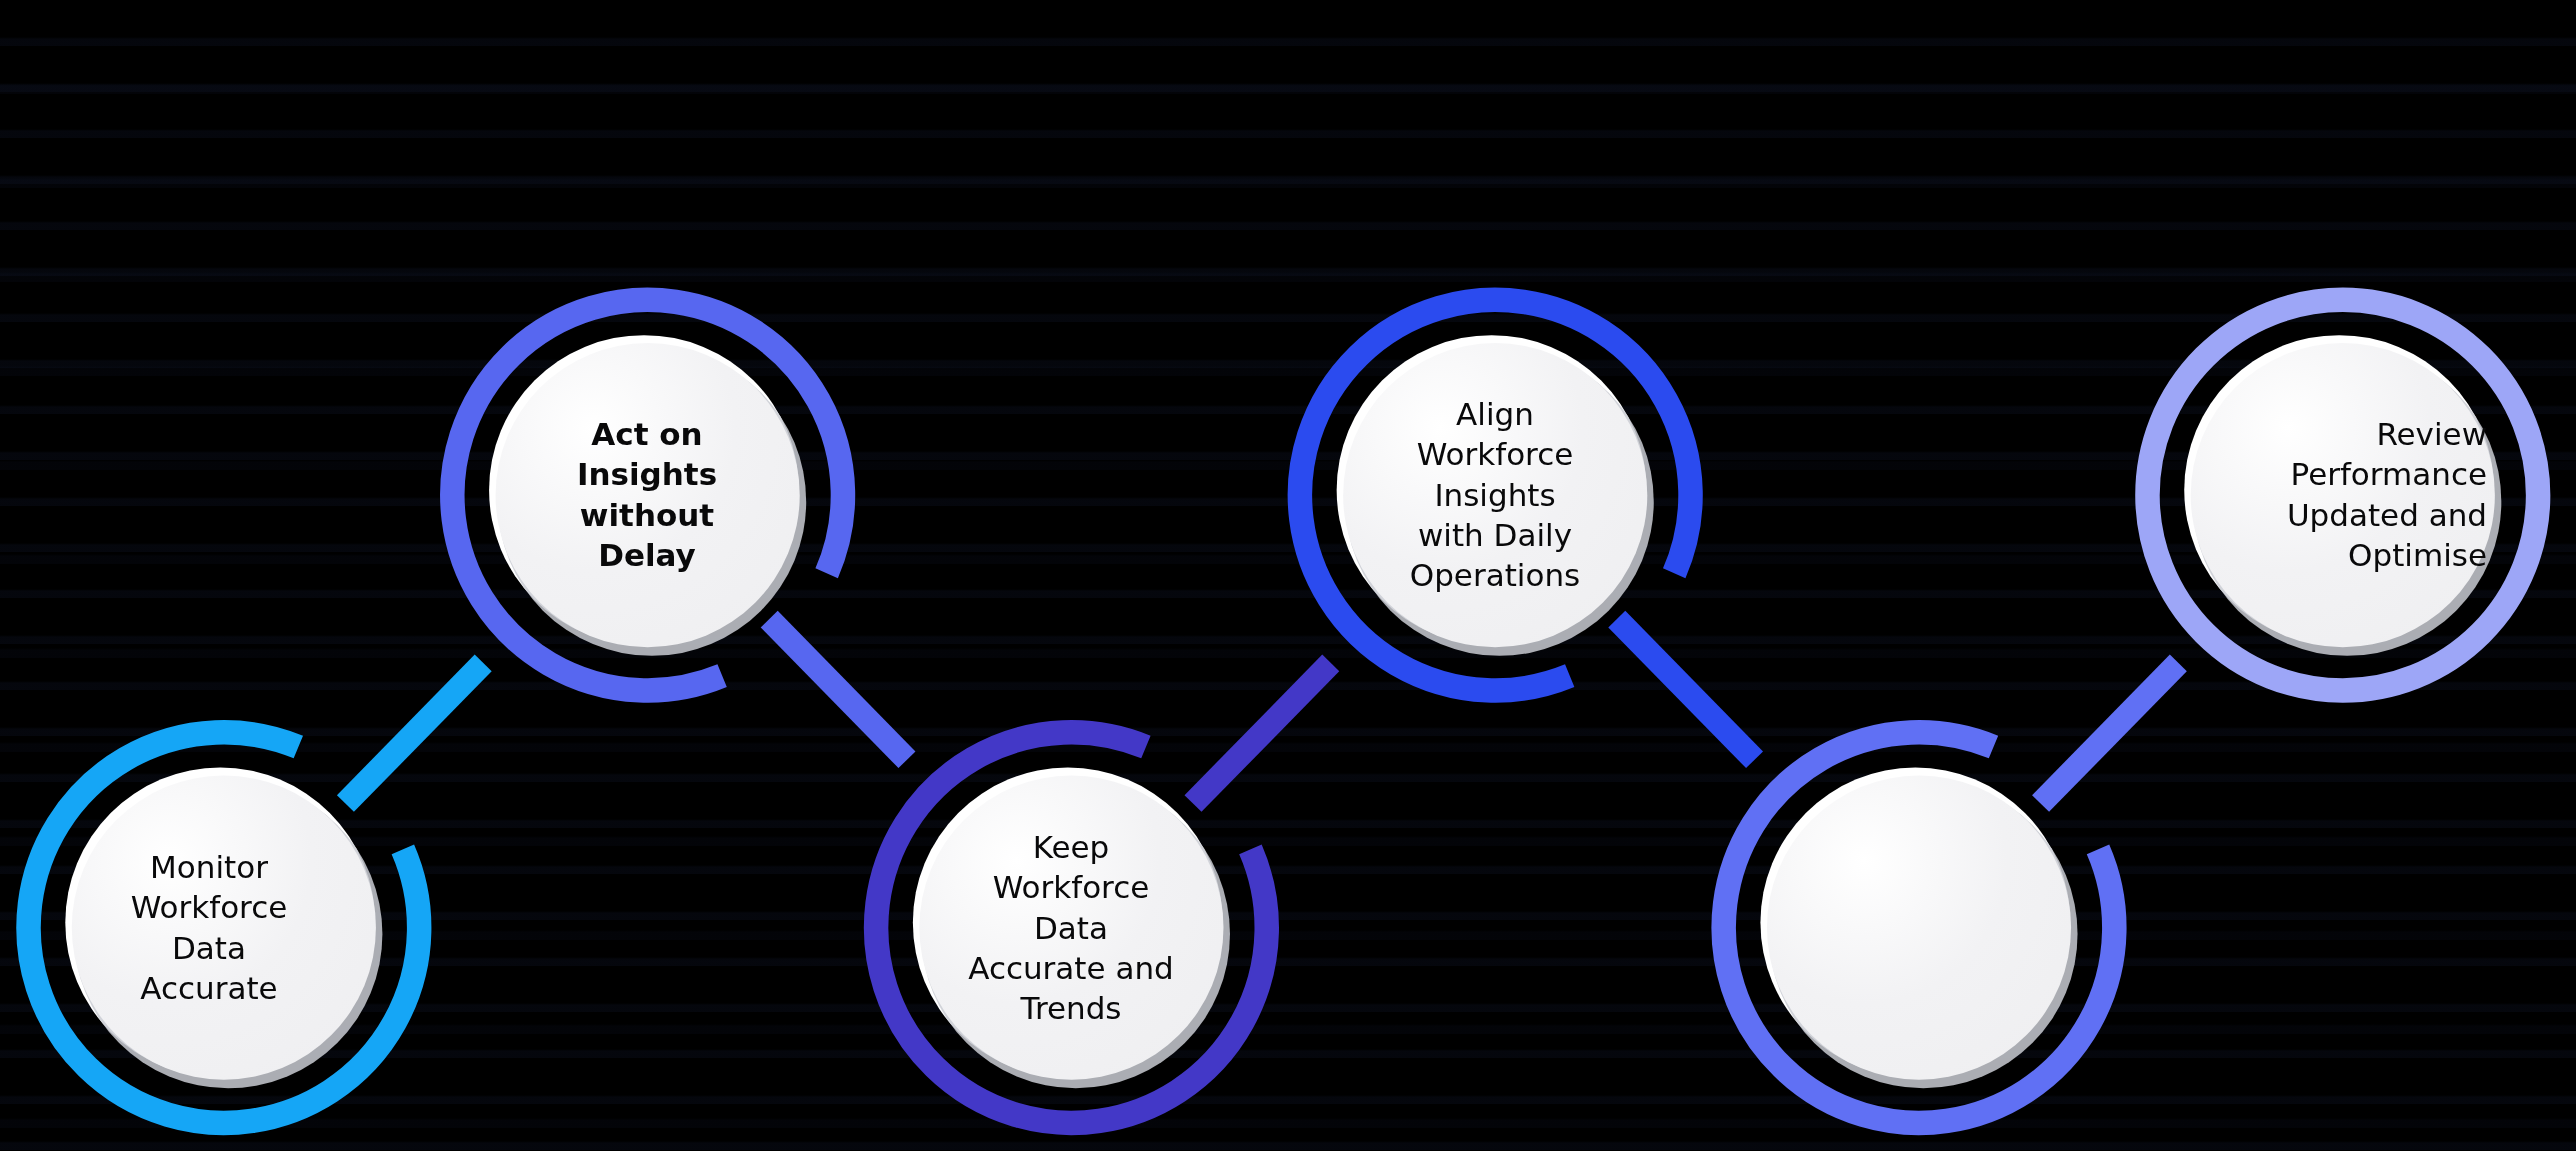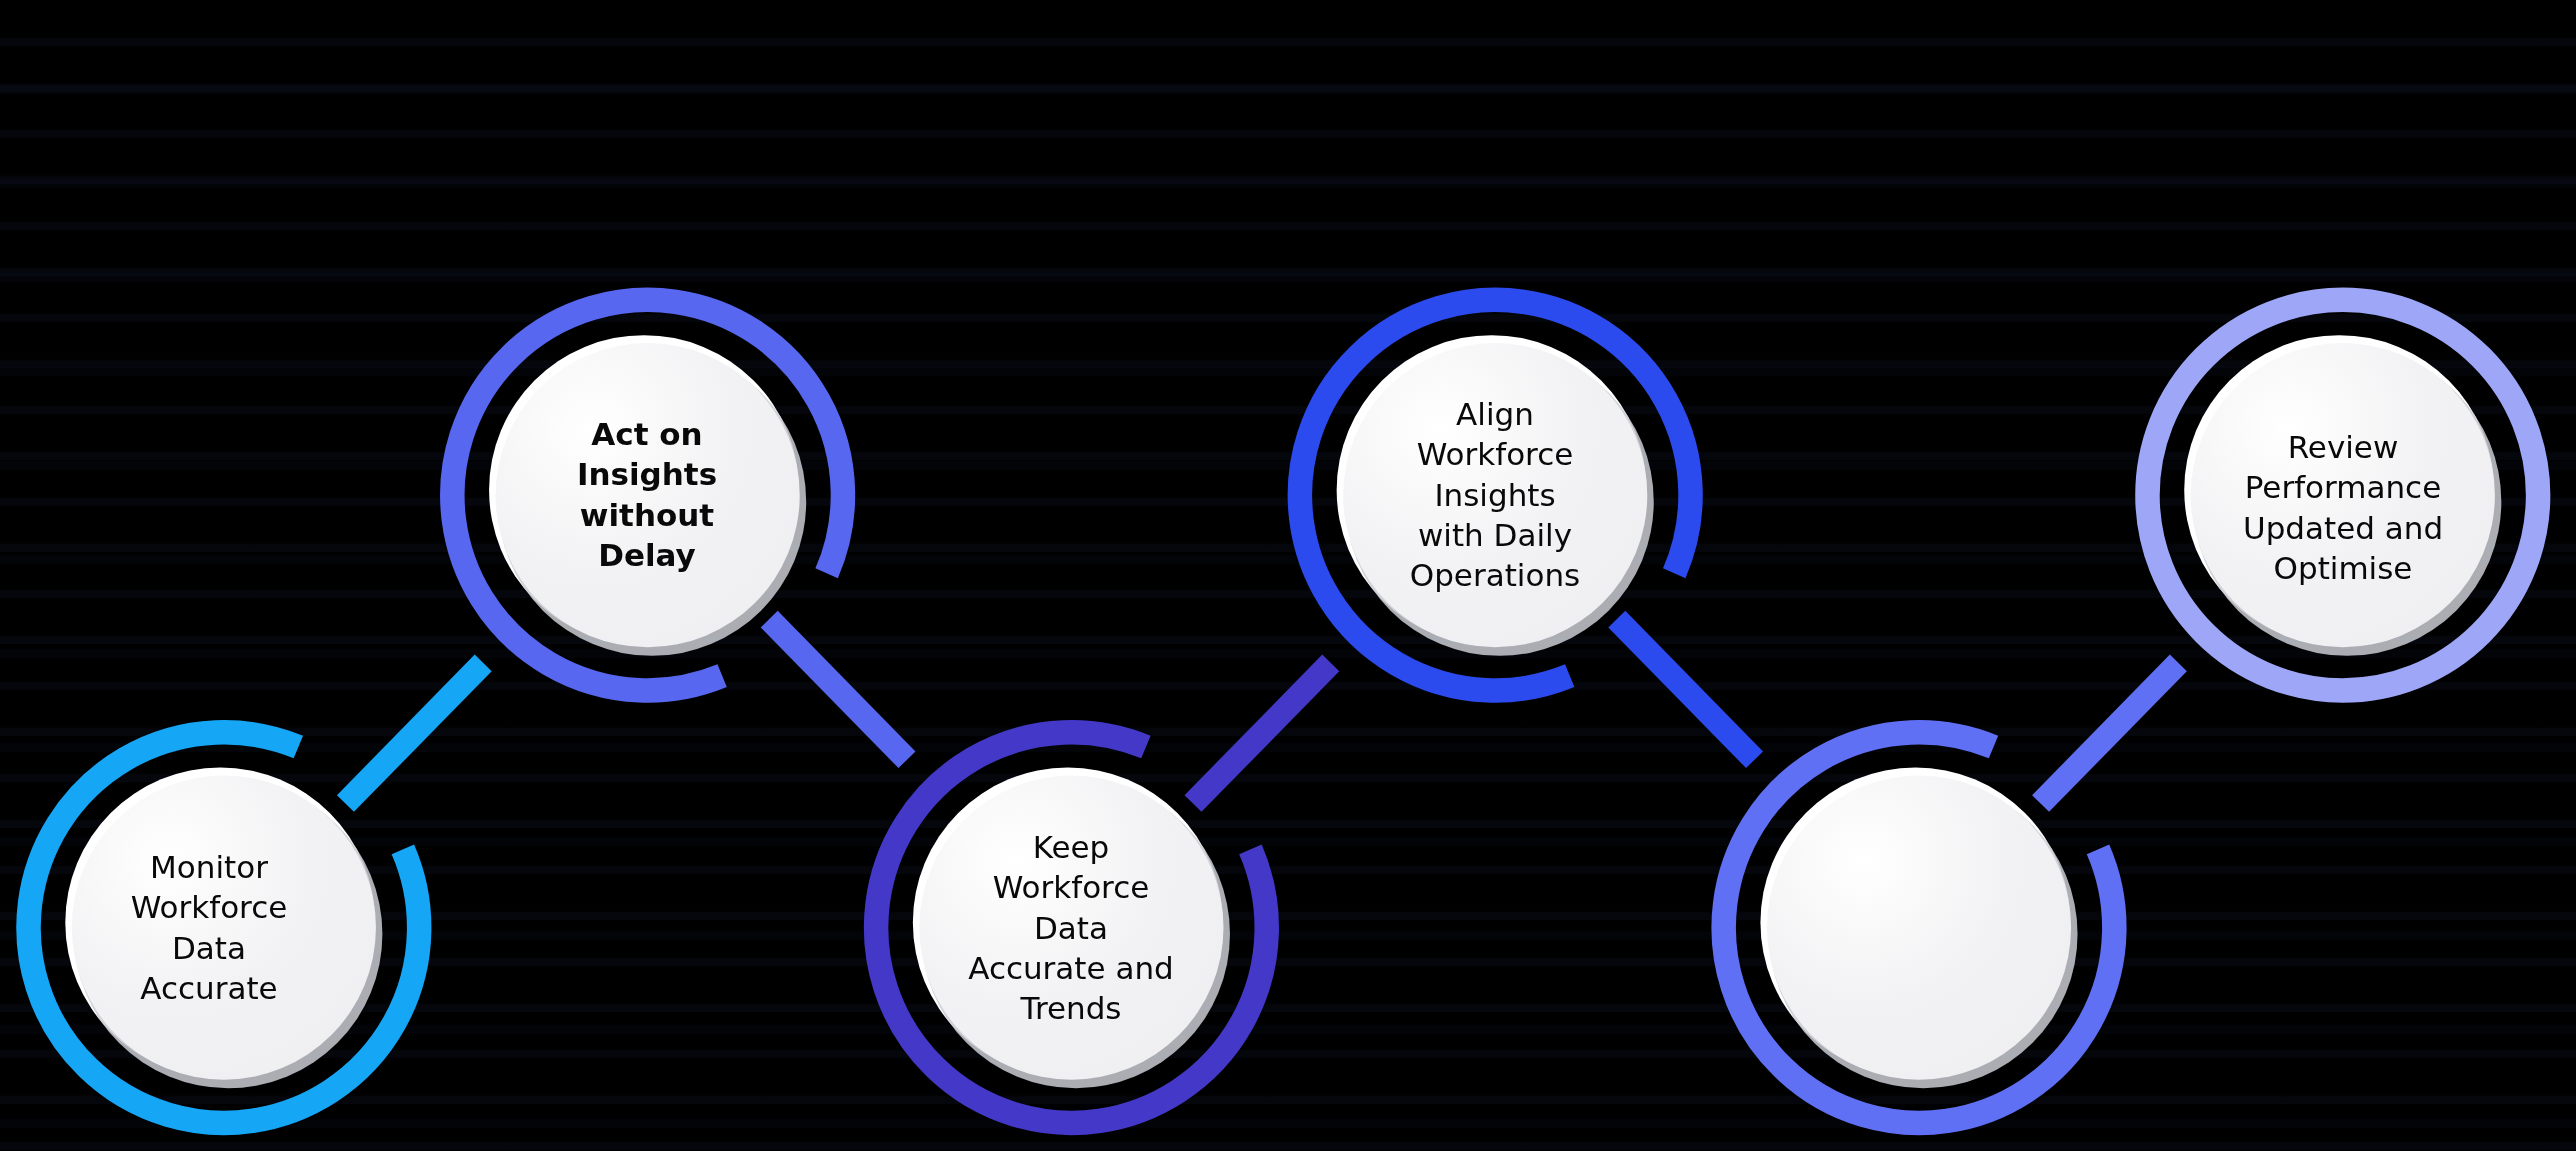--- a/index.html
+++ b/index.html
@@ -127,20 +127,20 @@
 
   <div class="step-label" style="left:1495px; top:495px;">
     <span>Align</span>
     <span>Workforce</span>
     <span>Insights</span>
     <span>with Daily</span>
     <span>Operations</span>
   </div>
 
 
-  <div class="step-label" style="left:2343px; top:508px;">
+  <div class="step-label" style="left:2343px; top:495px;text-align:right;">
     <span>Review</span>
     <span>Performance</span>
     <span>Updated and</span>
     <span>Optimise</span>
   </div>
 </div>
 
 
 </body></html>

